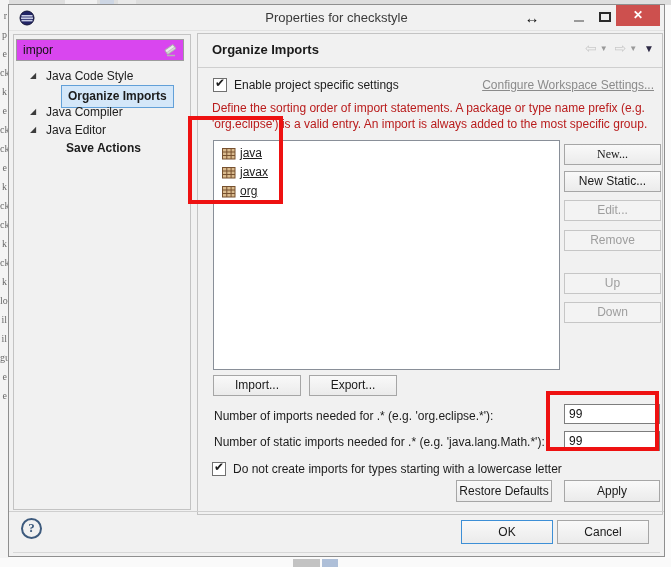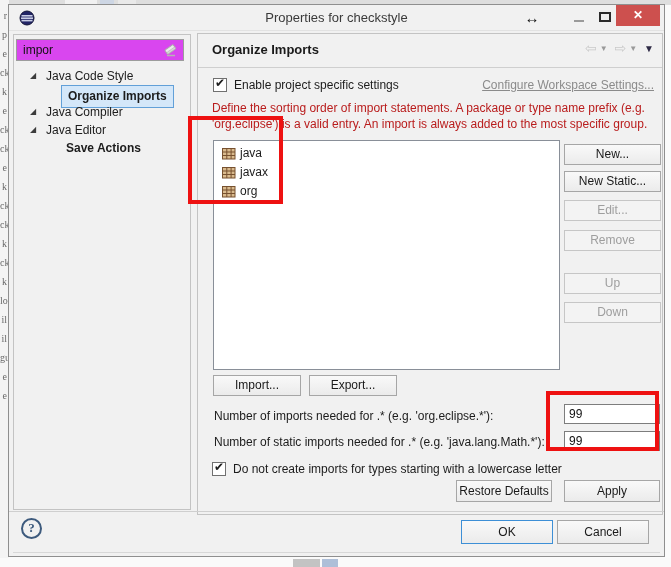--- a/index.html
+++ b/index.html
@@ -63,30 +63,30 @@
   .nav .menu { color:#2e2a45; font-size:10px; vertical-align:1px; }
   .hsep { left:0; top:33px; width:464px; height:1px; background:#cfcfcf; }
 
   .checkbox { position:absolute; width:14px; height:14px; background:#fff; border:1px solid #707070; }
   .checkbox .mark { position:absolute; left:1px; top:-3px; font-size:12px; color:#1b1b1b; }
   .cb1 { left:15px; top:44px; }
   .cb1-label { left:36px; top:44px; }
   .ws-link { right:8px; top:44px; color:#8b8b8b; text-decoration:underline; }
   .desc { left:14px; top:66px; width:454px; line-height:16px; color:#b91c1c; }
 
-  .group-list { left:15px; top:106px; width:347px; height:230px; background:#fff; border:1px solid #898f98; }
+  .group-list { left:15px; top:106px; width:347px; height:230px; background:#fff; border:1px solid #898f98;text-decoration:underline; }
   .group-item { position:relative; height:19px; line-height:19px; padding-left:26px; color:#1b1b1b; }
   .group-item:first-child { margin-top:3px; }
   .pkg-icon { position:absolute; left:8px; top:3px; }
 
   .btn { position:absolute; background:linear-gradient(#f9f9f9,#ebebeb); border:1px solid #a6a6a6;
          font:12px "Liberation Sans", sans-serif; color:#1a1a1a; text-align:center; }
   .btn-col { left:366px; width:97px; height:21px; line-height:19px; }
   .btn-disabled { color:#9e9e9e; border-color:#c6c6c6; background:#f3f3f3; }
-  .btn-new { top:110px; } .btn-newstatic { top:137px; }
+  .btn-new { top:110px;font-family:Liberation Serif, serif; } .btn-newstatic { top:137px; }
   .btn-edit { top:166px; } .btn-remove { top:196px; }
   .btn-up { top:239px; } .btn-down { top:268px; }
   .btn-import { left:15px; top:341px; width:88px; height:21px; line-height:19px; }
   .btn-export { left:111px; top:341px; width:88px; height:21px; line-height:19px; }
 
   .num-label1 { left:16px; top:375px; }
   .num-label2 { left:16px; top:401px; }
   .field { position:absolute; width:96px; height:20px; border:1px solid #7d7d7d; background:#fff;
            font:12px "Liberation Sans", sans-serif; padding:0 4px; color:#111; }
   .field1 { left:366px; top:370px; }

